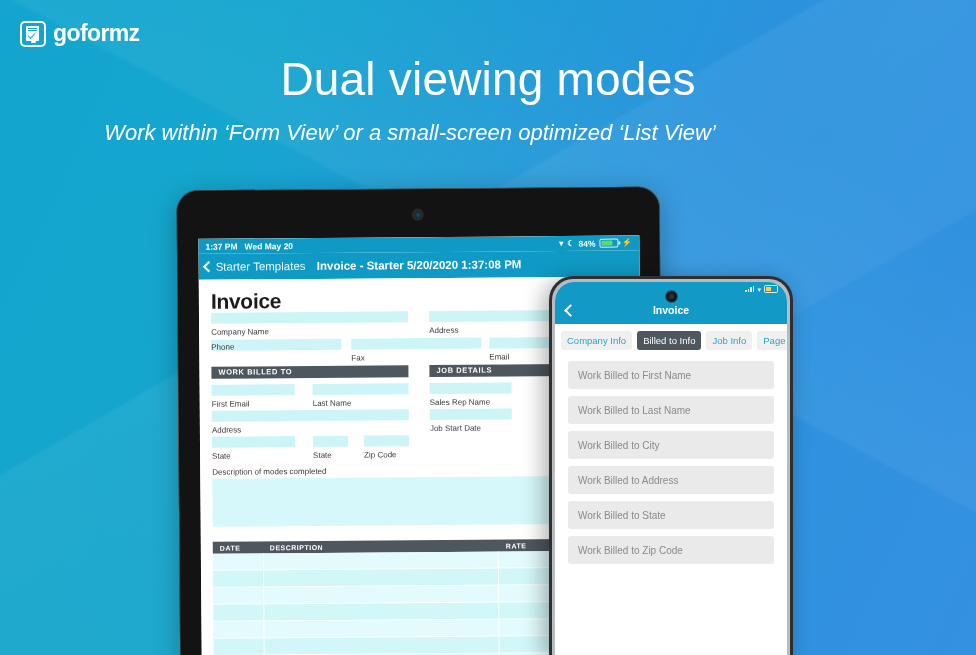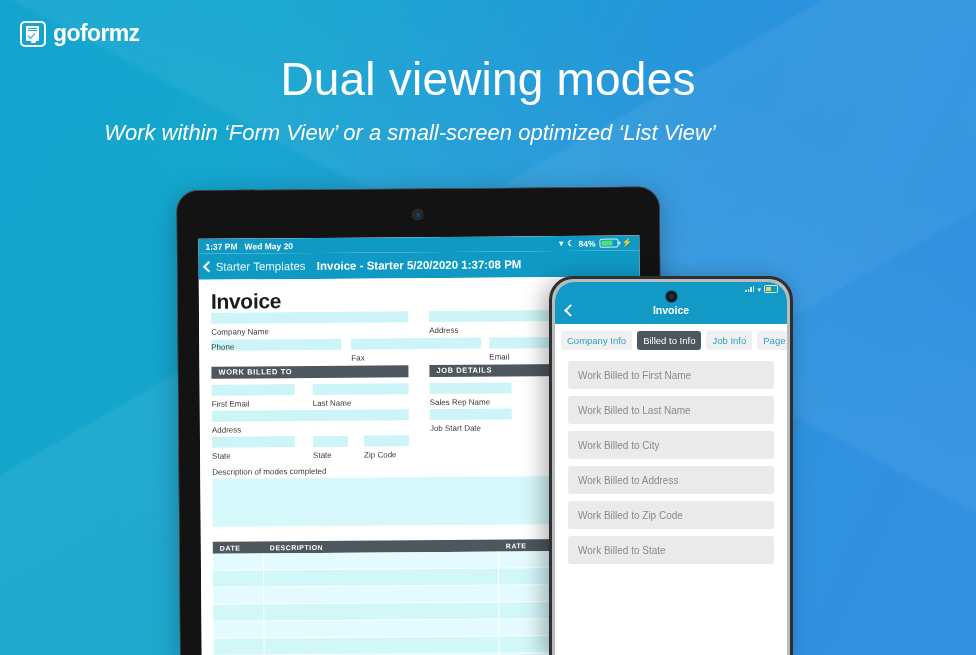--- a/index.html
+++ b/index.html
@@ -280,19 +280,19 @@
           <div class="tab sel">Billed to Info</div>
           <div class="tab">Job Info</div>
           <div class="tab">Page 1</div>
         </div>
 
         <div class="list">
           <div class="litem">Work Billed to First Name</div>
           <div class="litem">Work Billed to Last Name</div>
           <div class="litem">Work Billed to City</div>
           <div class="litem">Work Billed to Address</div>
+          <div class="litem">Work Billed to State</div>
           <div class="litem">Work Billed to Zip Code</div>
-          <div class="litem">Work Billed to State</div>
         </div>
       </div>
     </div>
   </div>
 </div>
 
 </body></html>

